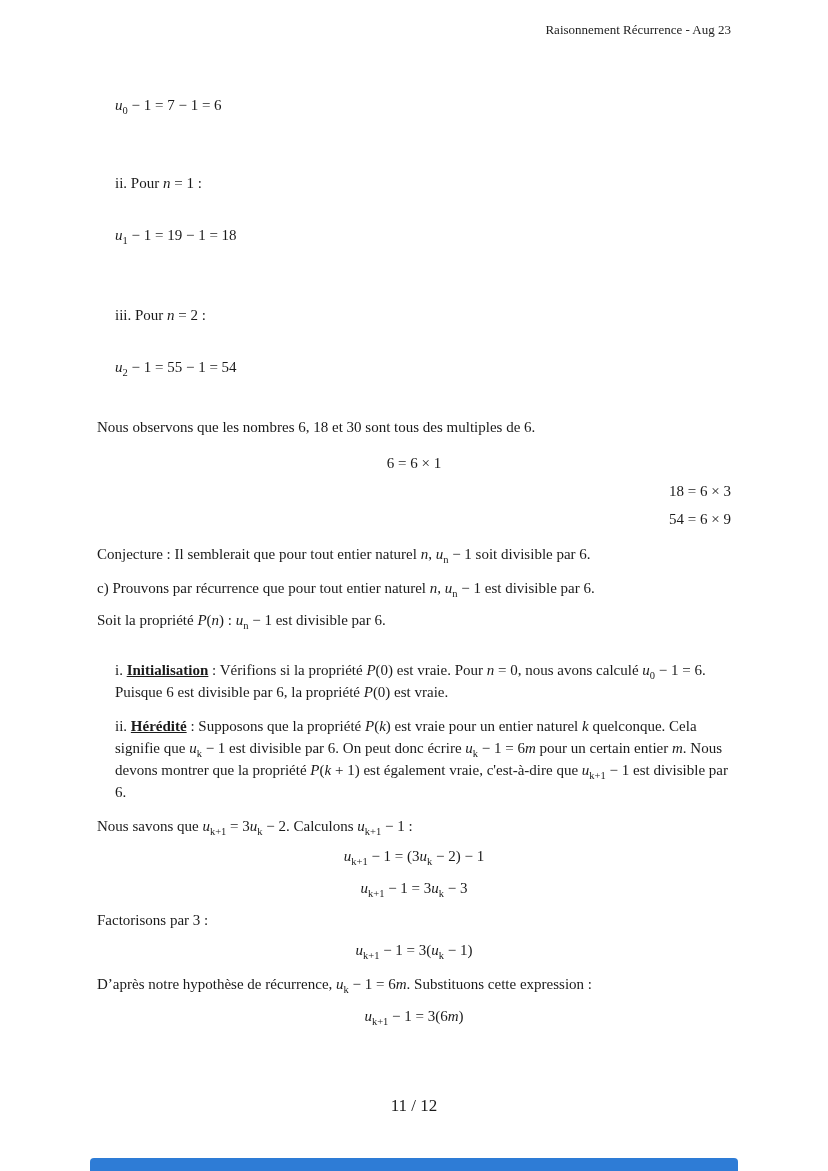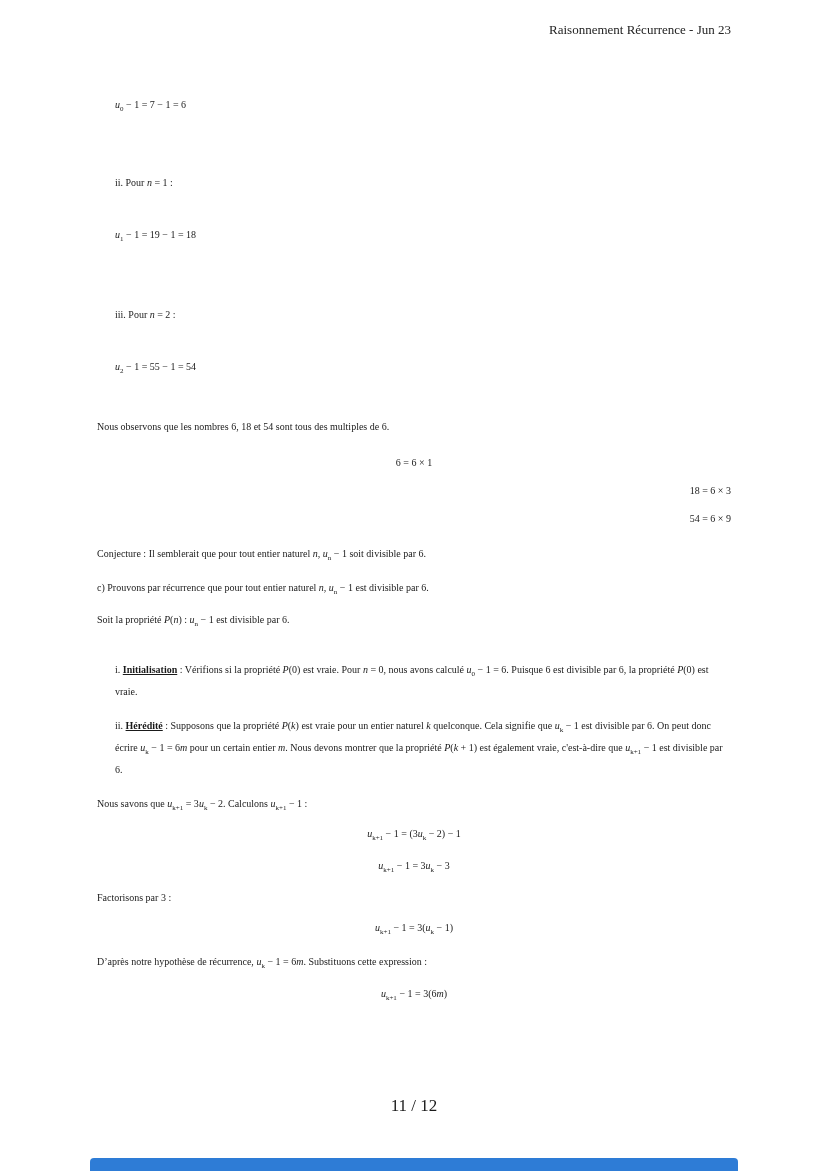--- a/index.html
+++ b/index.html
@@ -13,21 +13,21 @@
     overflow: hidden;
   }
   .header {
     padding: 22px 97px 0 0;
     text-align: right;
     font-size: 13px;
     color: #222222;
   }
   .content {
     margin: 0 97px;
-    font-size: 10px;
+    font-size: 15px;
     line-height: 22px;
   }
   p { margin: 0; }
   .indent { margin-left: 18px; }
   .center { text-align: center; }
   sub { font-size: 70%; line-height: 0; }
   b { font-weight: bold; text-decoration: underline; }
   .mt6  { margin-top: 6px; text-align: right; }
   .mt8  { margin-top: 8px; }
   .mt10 { margin-top: 10px; }
@@ -55,31 +55,31 @@
     border-radius: 4px 4px 0 0;
     background: #2e7cd6;
   }
 </style>
 </head>
 <body>
 
 <div class="page">
 
   <div class="header">
-    <span>Raisonnement Récurrence - Jun 23</span>
+    <span>Raisonnement Récurrence - Aug 23</span>
   </div>
 
   <main class="content">
     <p class="indent mt56"><i>u</i><sub>0</sub> − 1 = 7 − 1 = 6</p>
     <p class="indent mt56">ii. Pour <i>n</i> = 1 :</p>
     <p class="indent mt30"><i>u</i><sub>1</sub> − 1 = 19 − 1 = 18</p>
     <p class="indent mt58">iii. Pour <i>n</i> = 2 :</p>
     <p class="indent mt30"><i>u</i><sub>2</sub> − 1 = 55 − 1 = 54</p>
 
-    <p class="mt38">Nous observons que les nombres 6, 18 et 54 sont tous des multiples de 6.</p>
+    <p class="mt38">Nous observons que les nombres 6, 18 et 30 sont tous des multiples de 6.</p>
 
     <p class="center mt14">6 = 6 × 1</p>
     <p class="center mt6">18 = 6 × 3</p>
     <p class="center mt6">54 = 6 × 9</p>
 
     <p class="mt24">Conjecture : Il semblerait que pour tout entier naturel <i>n</i>, <i>u</i><sub>n</sub> − 1 soit divisible par 6.</p>
     <p class="mt12">c) Prouvons par récurrence que pour tout entier naturel <i>n</i>, <i>u</i><sub>n</sub> − 1 est divisible par 6.</p>
     <p class="mt10">Soit la propriété <i>P</i>(<i>n</i>) : <i>u</i><sub>n</sub> − 1 est divisible par 6.</p>
 
     <p class="indent mt28"><span>i. </span><b>Initialisation</b><span> : Vérifions si la propriété <i>P</i>(0) est vraie. Pour <i>n</i> = 0, nous avons calculé <i>u</i><sub>0</sub> − 1 = 6. Puisque 6 est divisible par 6, la propriété <i>P</i>(0) est vraie.</span></p>

